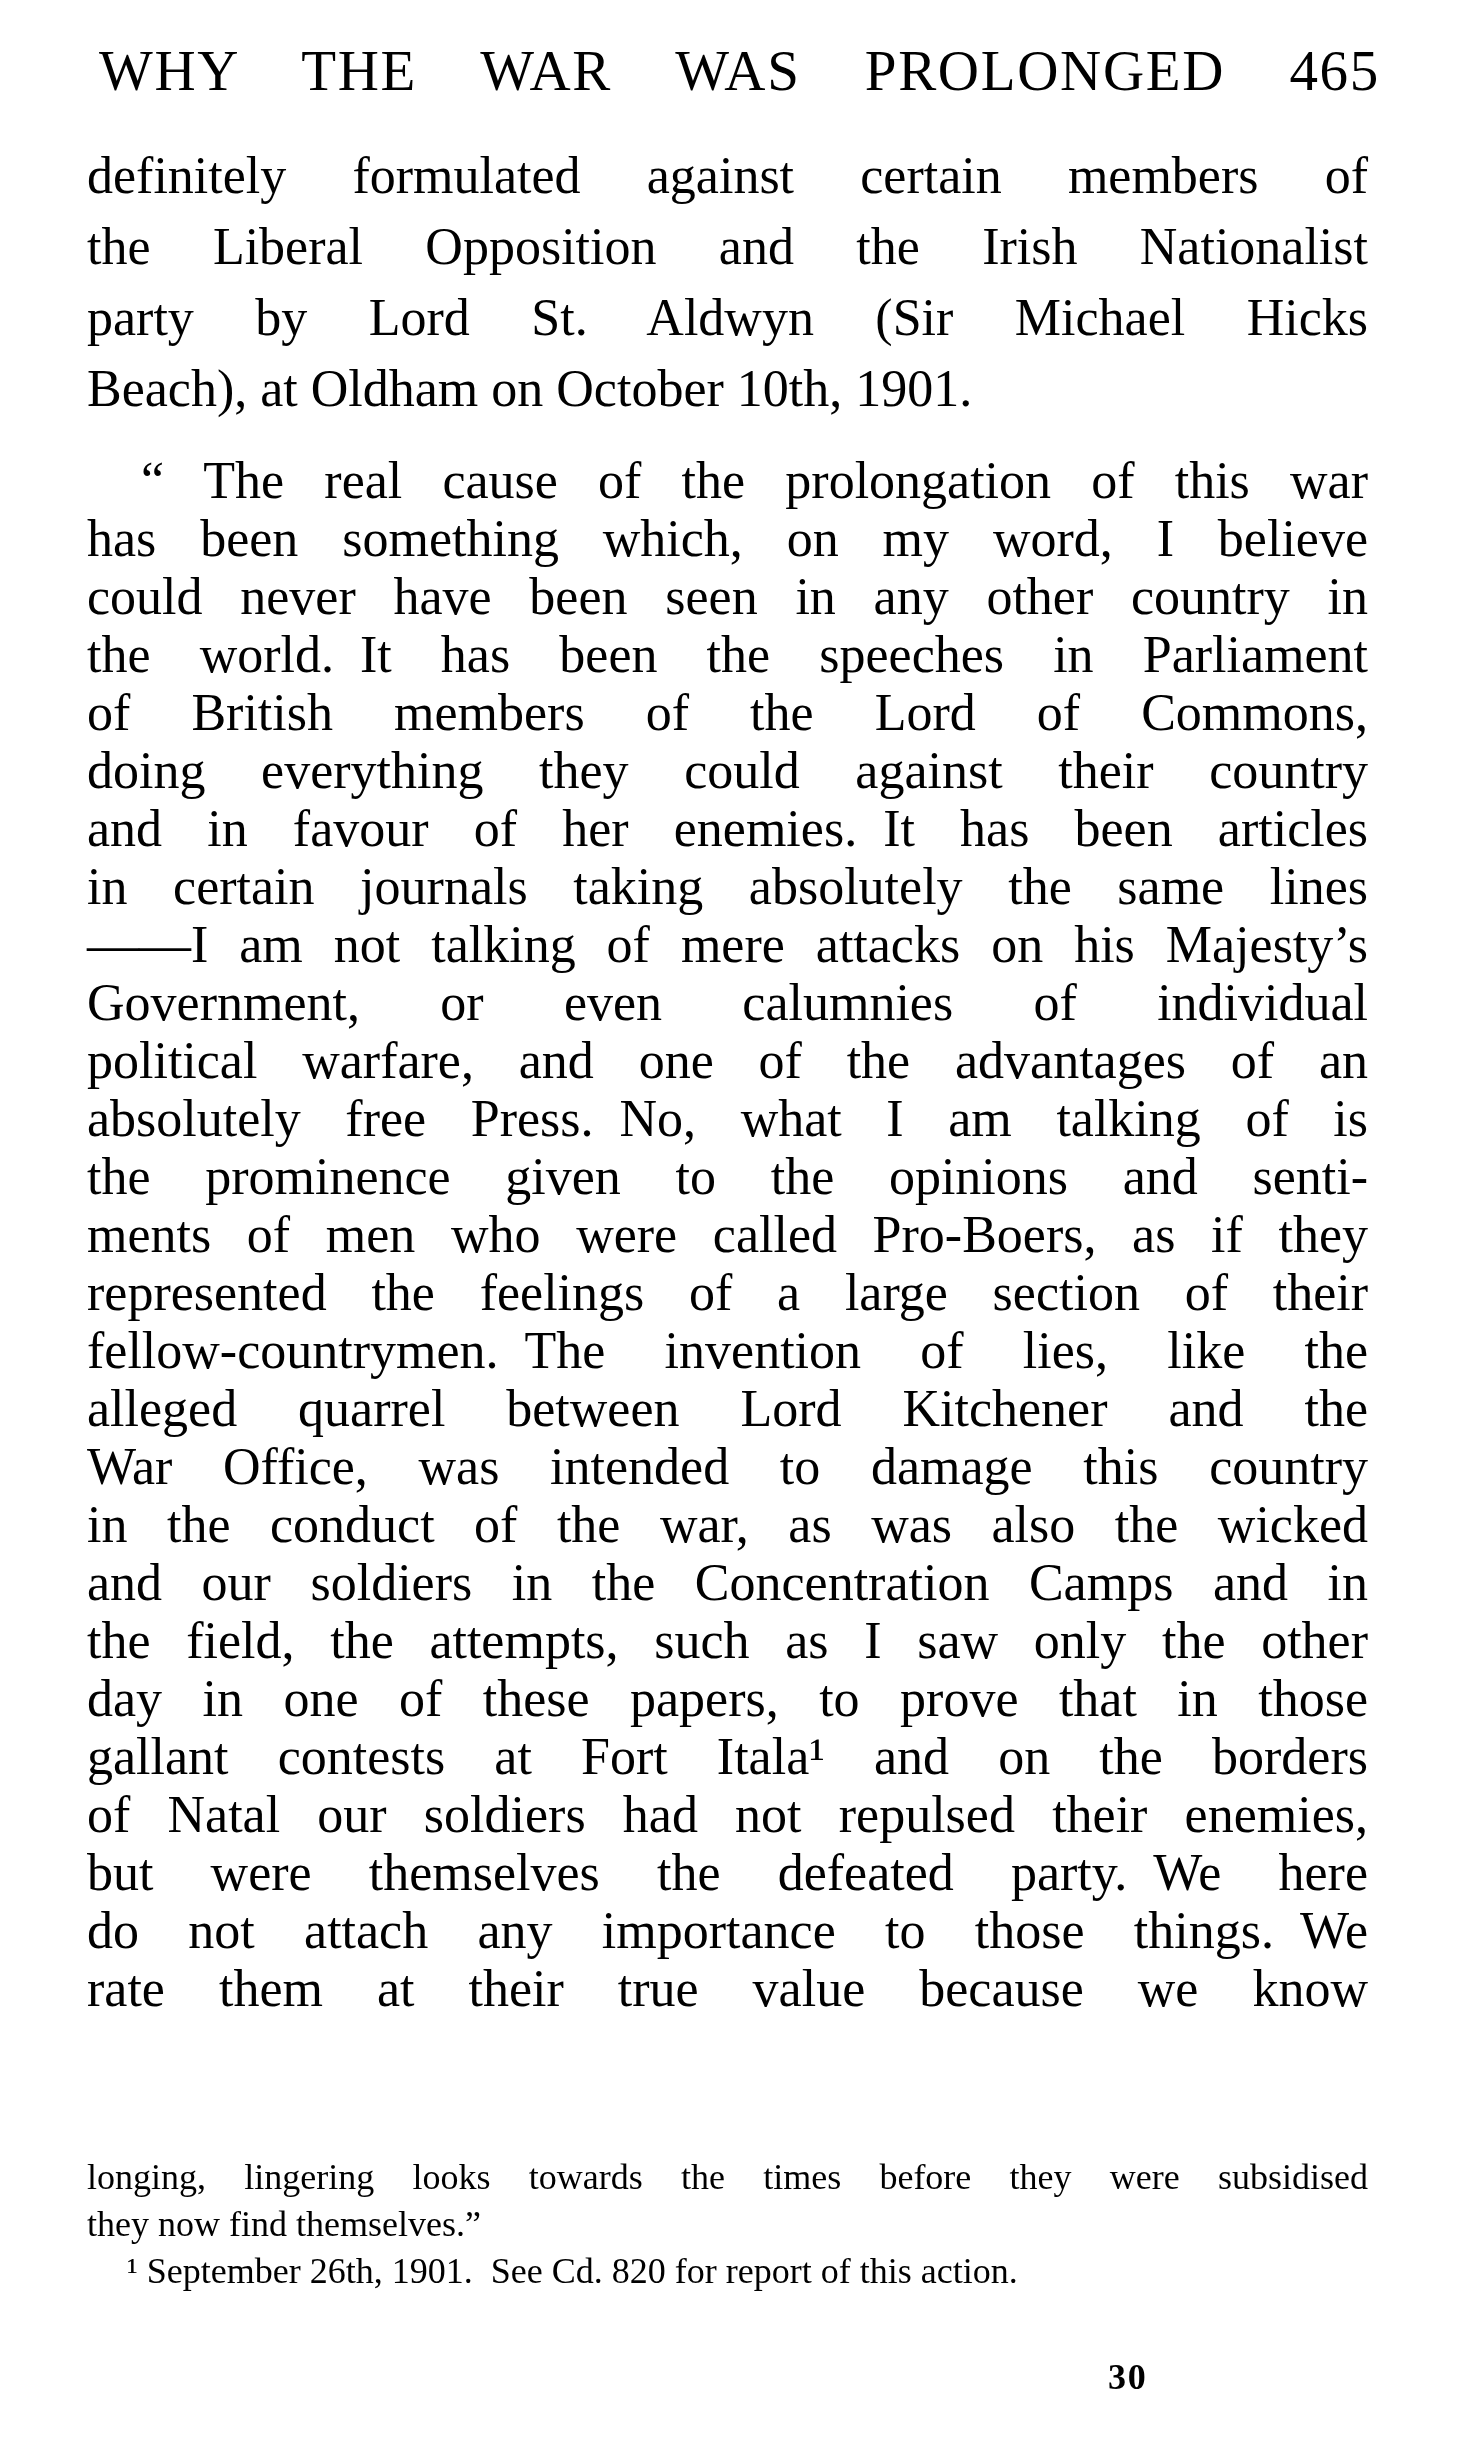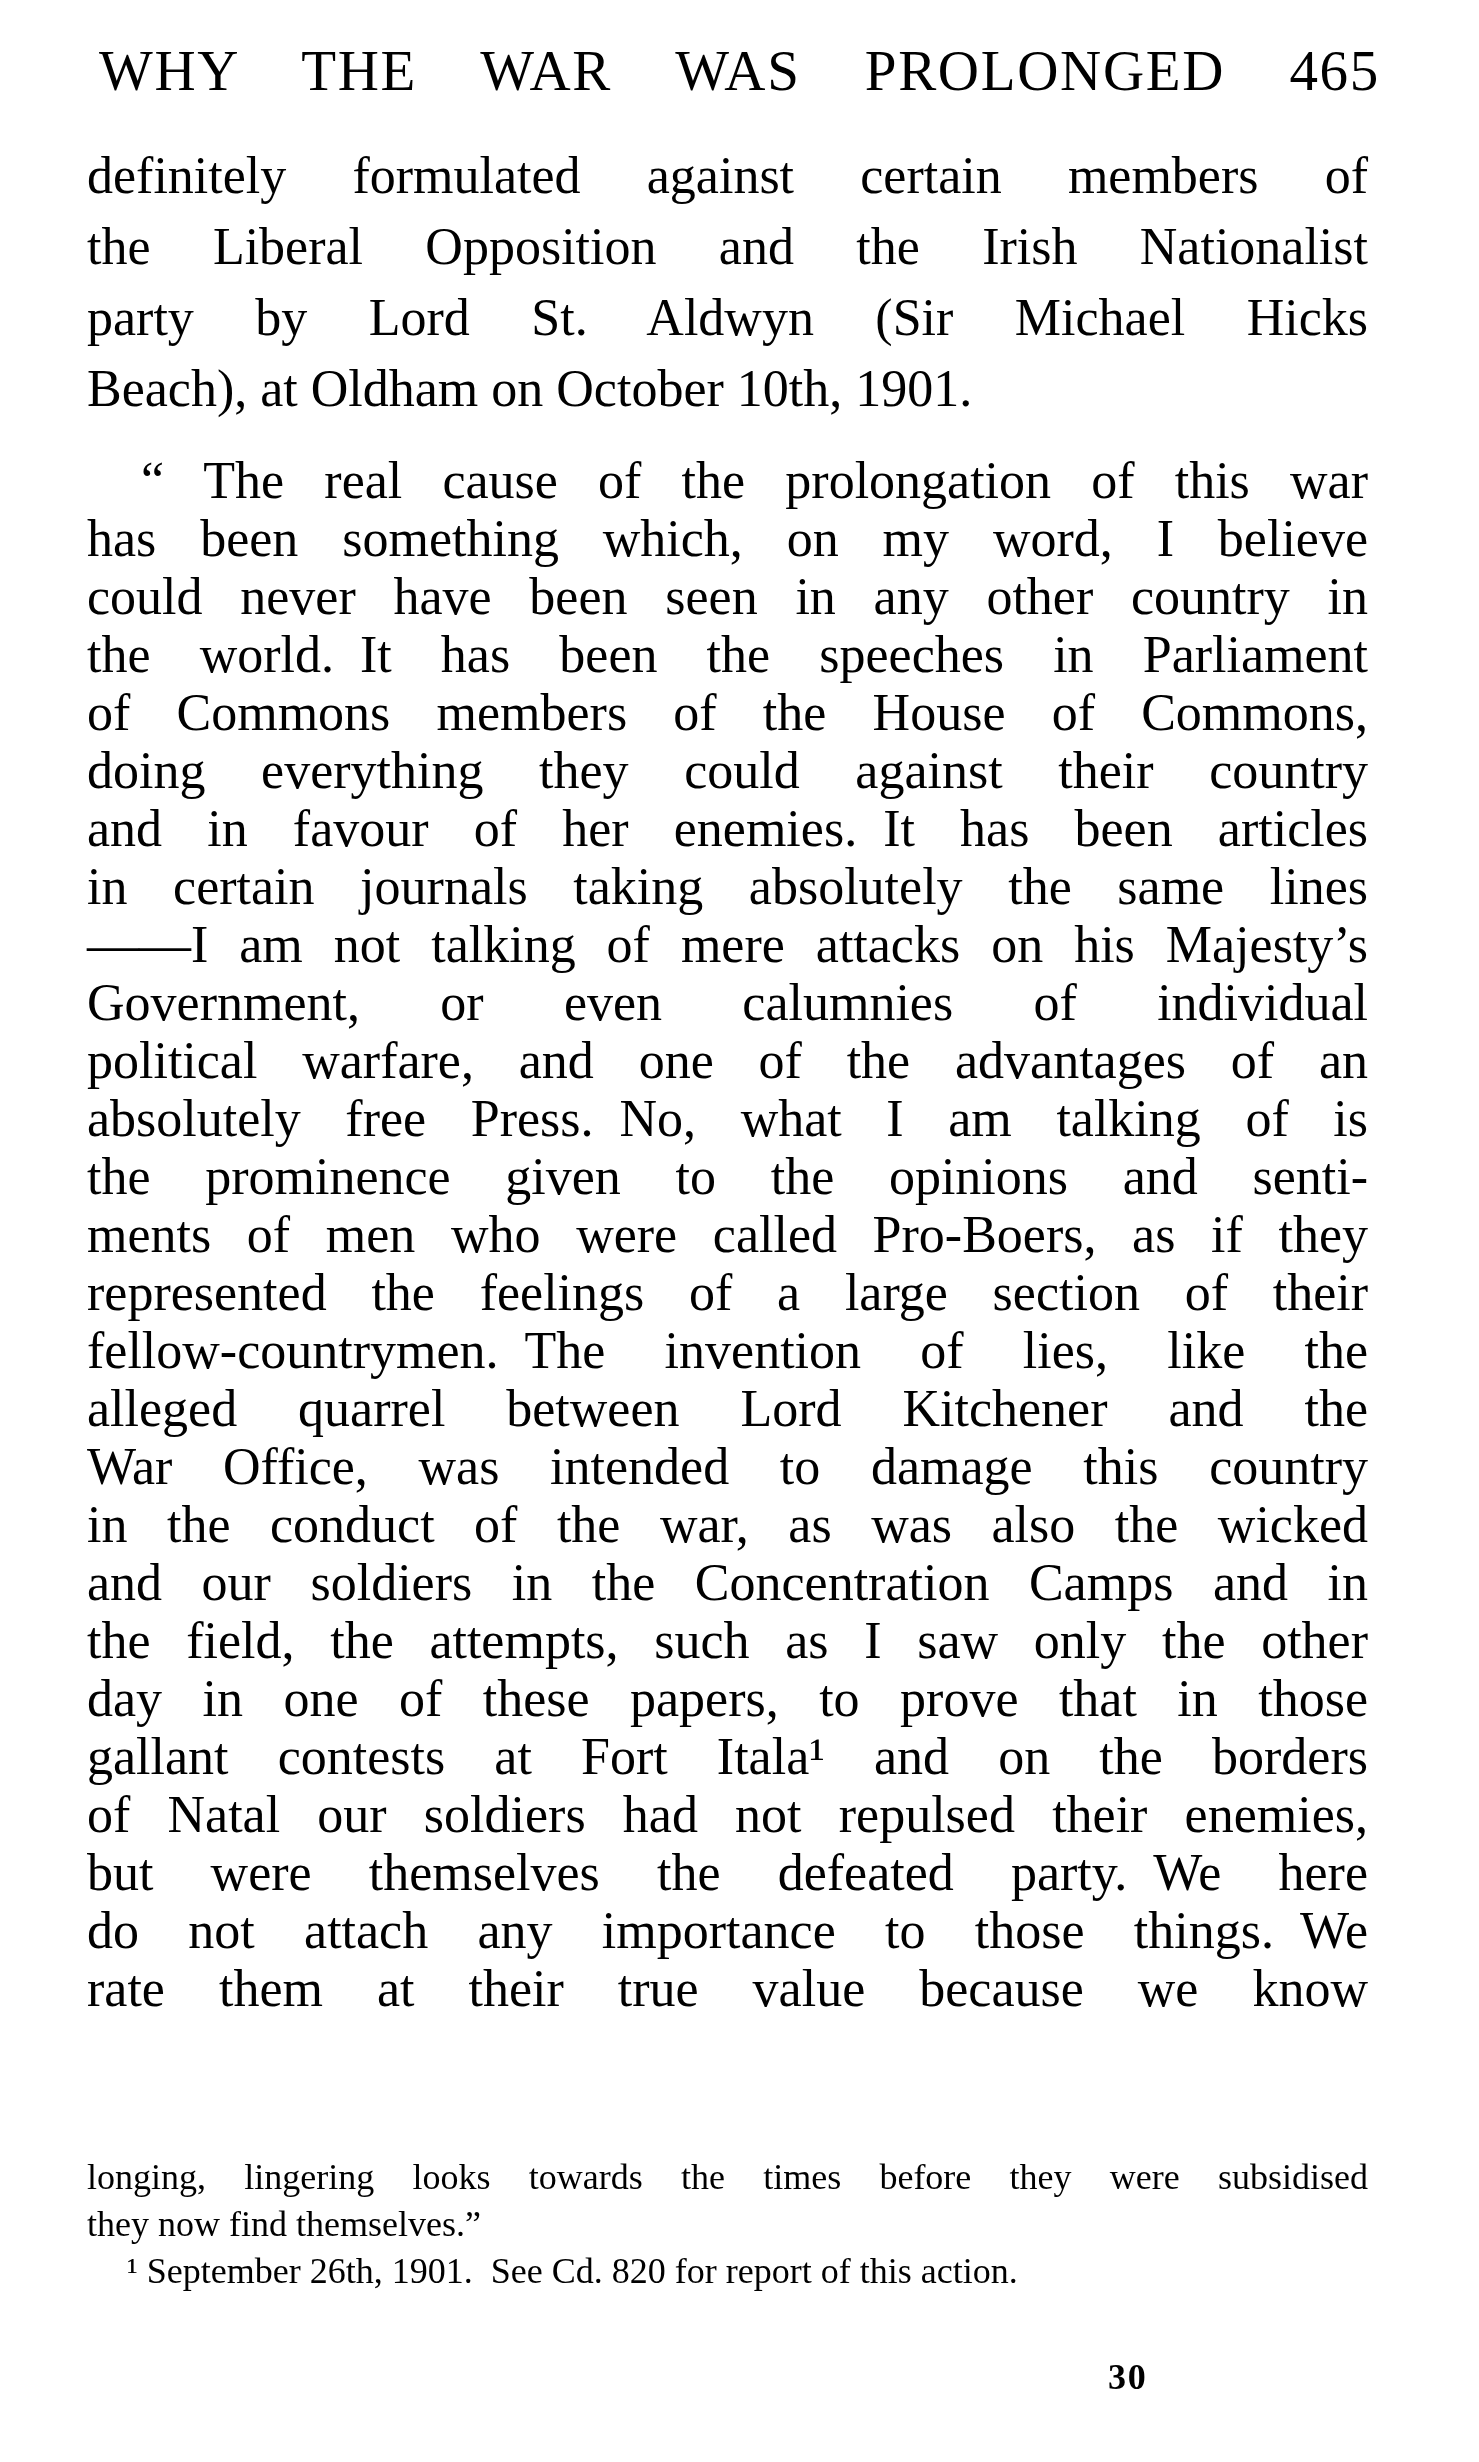--- a/index.html
+++ b/index.html
@@ -77,21 +77,21 @@
       <div class="tline">the Liberal Opposition and the Irish Nationalist</div>
       <div class="tline">party by Lord St. Aldwyn (Sir Michael Hicks</div>
       <div class="tline left-last">Beach), at Oldham on October 10th, 1901.</div>
     </div>
 
   <div class="para2">
       <div class="tline indent">“ The real cause of the prolongation of this war</div>
       <div class="tline">has been something which, on my word, I believe</div>
       <div class="tline">could never have been seen in any other country in</div>
       <div class="tline">the world. It has been the speeches in Parliament</div>
-      <div class="tline">of Commons members of the House of Commons,</div>
+      <div class="tline">of British members of the Lord of Commons,</div>
       <div class="tline">doing everything they could against their country</div>
       <div class="tline">and in favour of her enemies. It has been articles</div>
       <div class="tline">in certain journals taking absolutely the same lines</div>
       <div class="tline">——I am not talking of mere attacks on his Majesty’s</div>
       <div class="tline">Government, or even calumnies of individual</div>
       <div class="tline">political warfare, and one of the advantages of an</div>
       <div class="tline">absolutely free Press. No, what I am talking of is</div>
       <div class="tline">the prominence given to the opinions and senti-</div>
       <div class="tline">ments of men who were called Pro-Boers, as if they</div>
       <div class="tline">represented the feelings of a large section of their</div>

